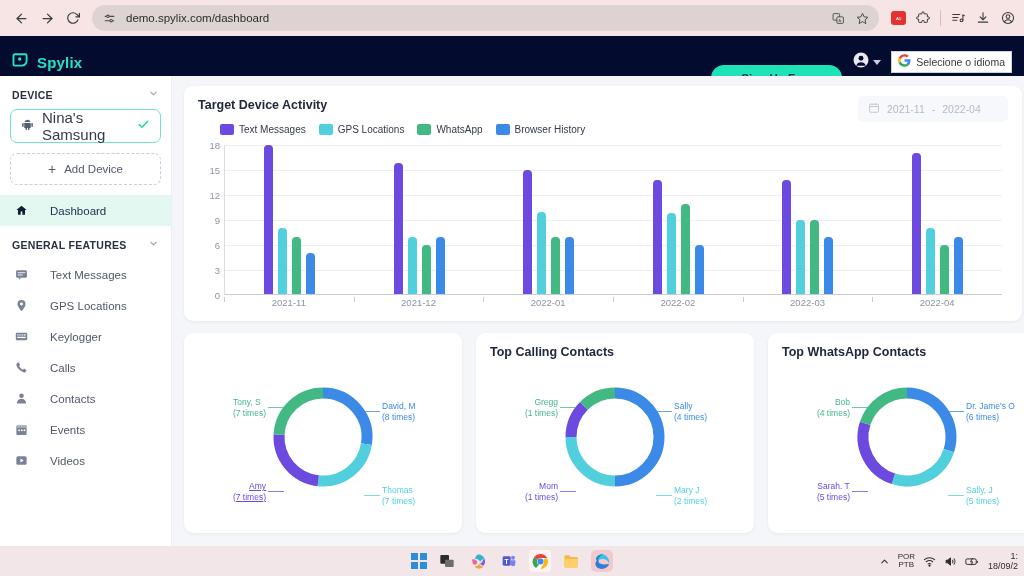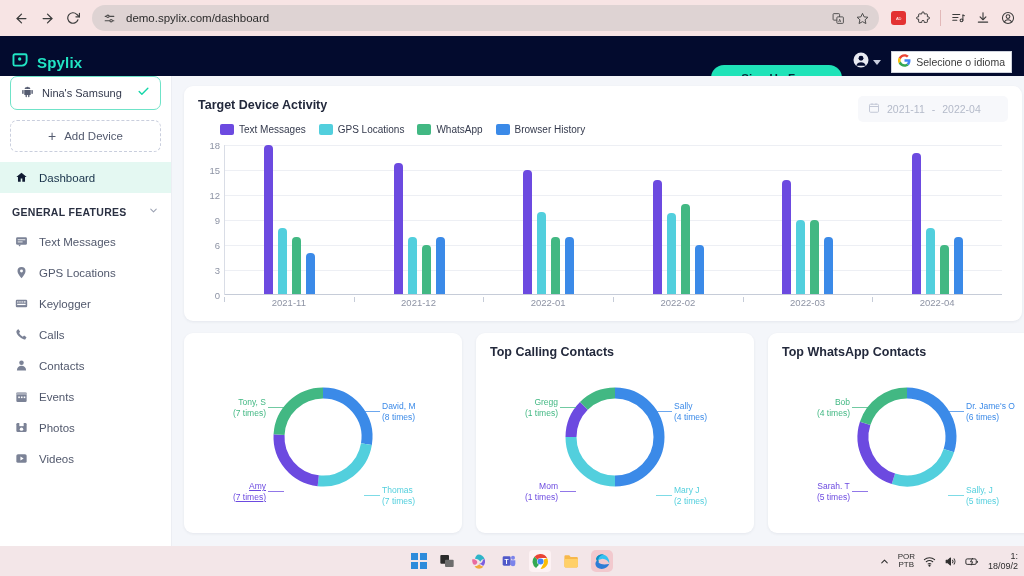--- a/index.html
+++ b/index.html
@@ -69,30 +69,30 @@
   }
   .side-section {
     display: flex; align-items: center; padding: 12px 12px 8px 12px;
   }
   .side-section-label { font-size: 10.5px; font-weight: bold; color: #2a3042; letter-spacing: 0.3px; }
   .chev { margin-left: auto; color: #9aa1b2; font-size: 10px; }
   .device-card {
     margin: 0 10px 10px 10px; height: 34px; border: 1px solid #6fe3c8; border-radius: 7px;
     display: flex; align-items: center; padding: 0 10px; gap: 8px;
   }
-  .device-name { font-size: 11px; color: #343a4d; }
+  .device-name { font-size: 15px; color: #343a4d; }
   .check { margin-left: auto; color: #14d6a8; font-size: 13px; font-weight: bold; }
   .add-device {
     margin: 0 10px 10px 10px; height: 32px; border: 1px dashed #c9cedd; border-radius: 7px;
     display: flex; align-items: center; justify-content: center; gap: 8px;
   }
   .add-device-label { font-size: 11.5px; color: #535a6e; }
   .plus { font-size: 14px; color: #535a6e; line-height: 1; }
   .nav-item {
-    display: flex; align-items: center; gap: 11px; height: 31px; padding: 0 14px;
+    display: flex; align-items: center; gap: 22px; height: 31px; padding: 0 14px;
     font-size: 11.5px; color: #51586c; cursor: pointer;
   }
   .nav-item.active { background: #e4f8f2; color: #18324a; }
   .nav-item .ico { width: 14px; height: 14px; display:flex; align-items:center; justify-content:center; color:#7b8296; flex:none; }
   .nav-item.active .ico { color: #111c33; }
 
   
   .main {
     position: absolute; top: 76px; left: 172px; width: 852px; height: 470px;
     background: #f4f6fa; padding: 10px 0 0 12px; overflow: hidden;
@@ -270,20 +270,28 @@
               <path fill="#FBBC05" d="M10.4 28.2a14.6 14.6 0 0 1 0-9.3l-7.8-6.1a24 24 0 0 0 0 21.5z"></path>
               <path fill="#34A853" d="M24 47.5c6.2 0 11.5-2 15.3-5.6l-7.6-5.9c-2.1 1.4-4.8 2.2-7.7 2.2-6.4 0-11.7-4.3-13.6-10.1l-7.8 6.1C6.5 42.1 14.6 47.5 24 47.5z"></path>
             </svg>
         </span>
         <span class="gtrans-label">Selecione o idioma</span>
       </div>
     </div>
   </div>
 
   <div class="sidebar">
+    <div class="side-section">
+      <span class="side-section-label">DEVICE</span>
+      <span class="chev">
+        <svg width="11" height="11" viewBox="0 0 24 24" fill="none" stroke="currentColor" stroke-width="2.2" stroke-linecap="round" stroke-linejoin="round">
+            <polyline points="6 9 12 15 18 9"></polyline>
+          </svg>
+      </span>
+    </div>
 
     <div class="device-card">
       <span>
         <svg width="13" height="13" viewBox="0 0 24 24" fill="#545b70">
             <path d="M6 9h12v8a1.6 1.6 0 0 1-1.6 1.6H7.6A1.6 1.6 0 0 1 6 17z"></path>
             <rect x="2.2" y="9" width="2.6" height="7.5" rx="1.3"></rect>
             <rect x="19.2" y="9" width="2.6" height="7.5" rx="1.3"></rect>
             <rect x="8.4" y="18.2" width="2.5" height="4.4" rx="1.2"></rect>
             <rect x="13.1" y="18.2" width="2.5" height="4.4" rx="1.2"></rect>
             <path d="M6.5 7.6a5.6 5.6 0 0 1 11 0z"></path>
@@ -376,30 +384,20 @@
       <span class="ico">
           <svg width="13" height="13" viewBox="0 0 24 24" fill="currentColor">
             <rect x="2.5" y="4" width="19" height="18" rx="2.2"></rect>
             <rect x="2.5" y="4" width="19" height="5" fill="#fff" opacity=".35"></rect>
             <rect x="6" y="12" width="3" height="3" fill="#fff"></rect>
             <rect x="11" y="12" width="3" height="3" fill="#fff"></rect>
             <rect x="16" y="12" width="3" height="3" fill="#fff"></rect>
           </svg>
         </span>
       <span>Events</span>
-    </div>
-    <div class="nav-item">
-      <span class="ico">
-          <svg width="13" height="13" viewBox="0 0 24 24" fill="currentColor">
-            <rect x="2.5" y="3.5" width="19" height="17" rx="2.5"></rect>
-            <rect x="8" y="3.5" width="8" height="6" fill="#fff"></rect>
-            <circle cx="12" cy="15" r="3.2" fill="#fff"></circle>
-          </svg>
-        </span>
-      <span>Photos</span>
     </div>
     <div class="nav-item">
       <span class="ico">
           <svg width="13" height="13" viewBox="0 0 24 24" fill="currentColor">
             <rect x="2.5" y="4" width="19" height="16" rx="3"></rect>
             <path d="M10 8.5 16 12l-6 3.5z" fill="#fff"></path>
           </svg>
         </span>
       <span>Videos</span>
     </div>
@@ -532,21 +530,21 @@
             <div class="dlabel" style="color: rgb(82, 207, 221); top: 112px; left: 198px; text-align: left;">
               <div>Thomas</div>
               <div>(7 times)</div>
             </div>
             <div style="position: absolute; height: 1px; width: 16px; background: rgb(82, 207, 221); opacity: 0.75; top: 122px; left: 180px;"></div>
             <div class="dlabel" style="color: rgb(108, 74, 224); top: 108px; right: 196px; text-align: right; text-decoration: underline;">
               <div>Amy</div>
               <div>(7 times)</div>
             </div>
             <div style="position: absolute; height: 1px; width: 16px; background: rgb(108, 74, 224); opacity: 0.75; top: 118px; right: 178px;"></div>
-            <div class="dlabel" style="color: rgb(66, 184, 131); top: 24px; right: 196px; text-align: right;">
+            <div class="dlabel" style="color: rgb(66, 184, 131); top: 24px; right: 196px; ">
               <div>Tony, S</div>
               <div>(7 times)</div>
             </div>
             <div style="position: absolute; height: 1px; width: 16px; background: rgb(66, 184, 131); opacity: 0.75; top: 34px; right: 178px;"></div>
           </div>
       </div>
       <div class="card donut-card">
         <div class="card-title">Top Calling Contacts</div>
         <div class="donut-holder" id="donut2">
             <svg width="124" height="124" viewBox="0 0 124 124" class="donut-svg">

